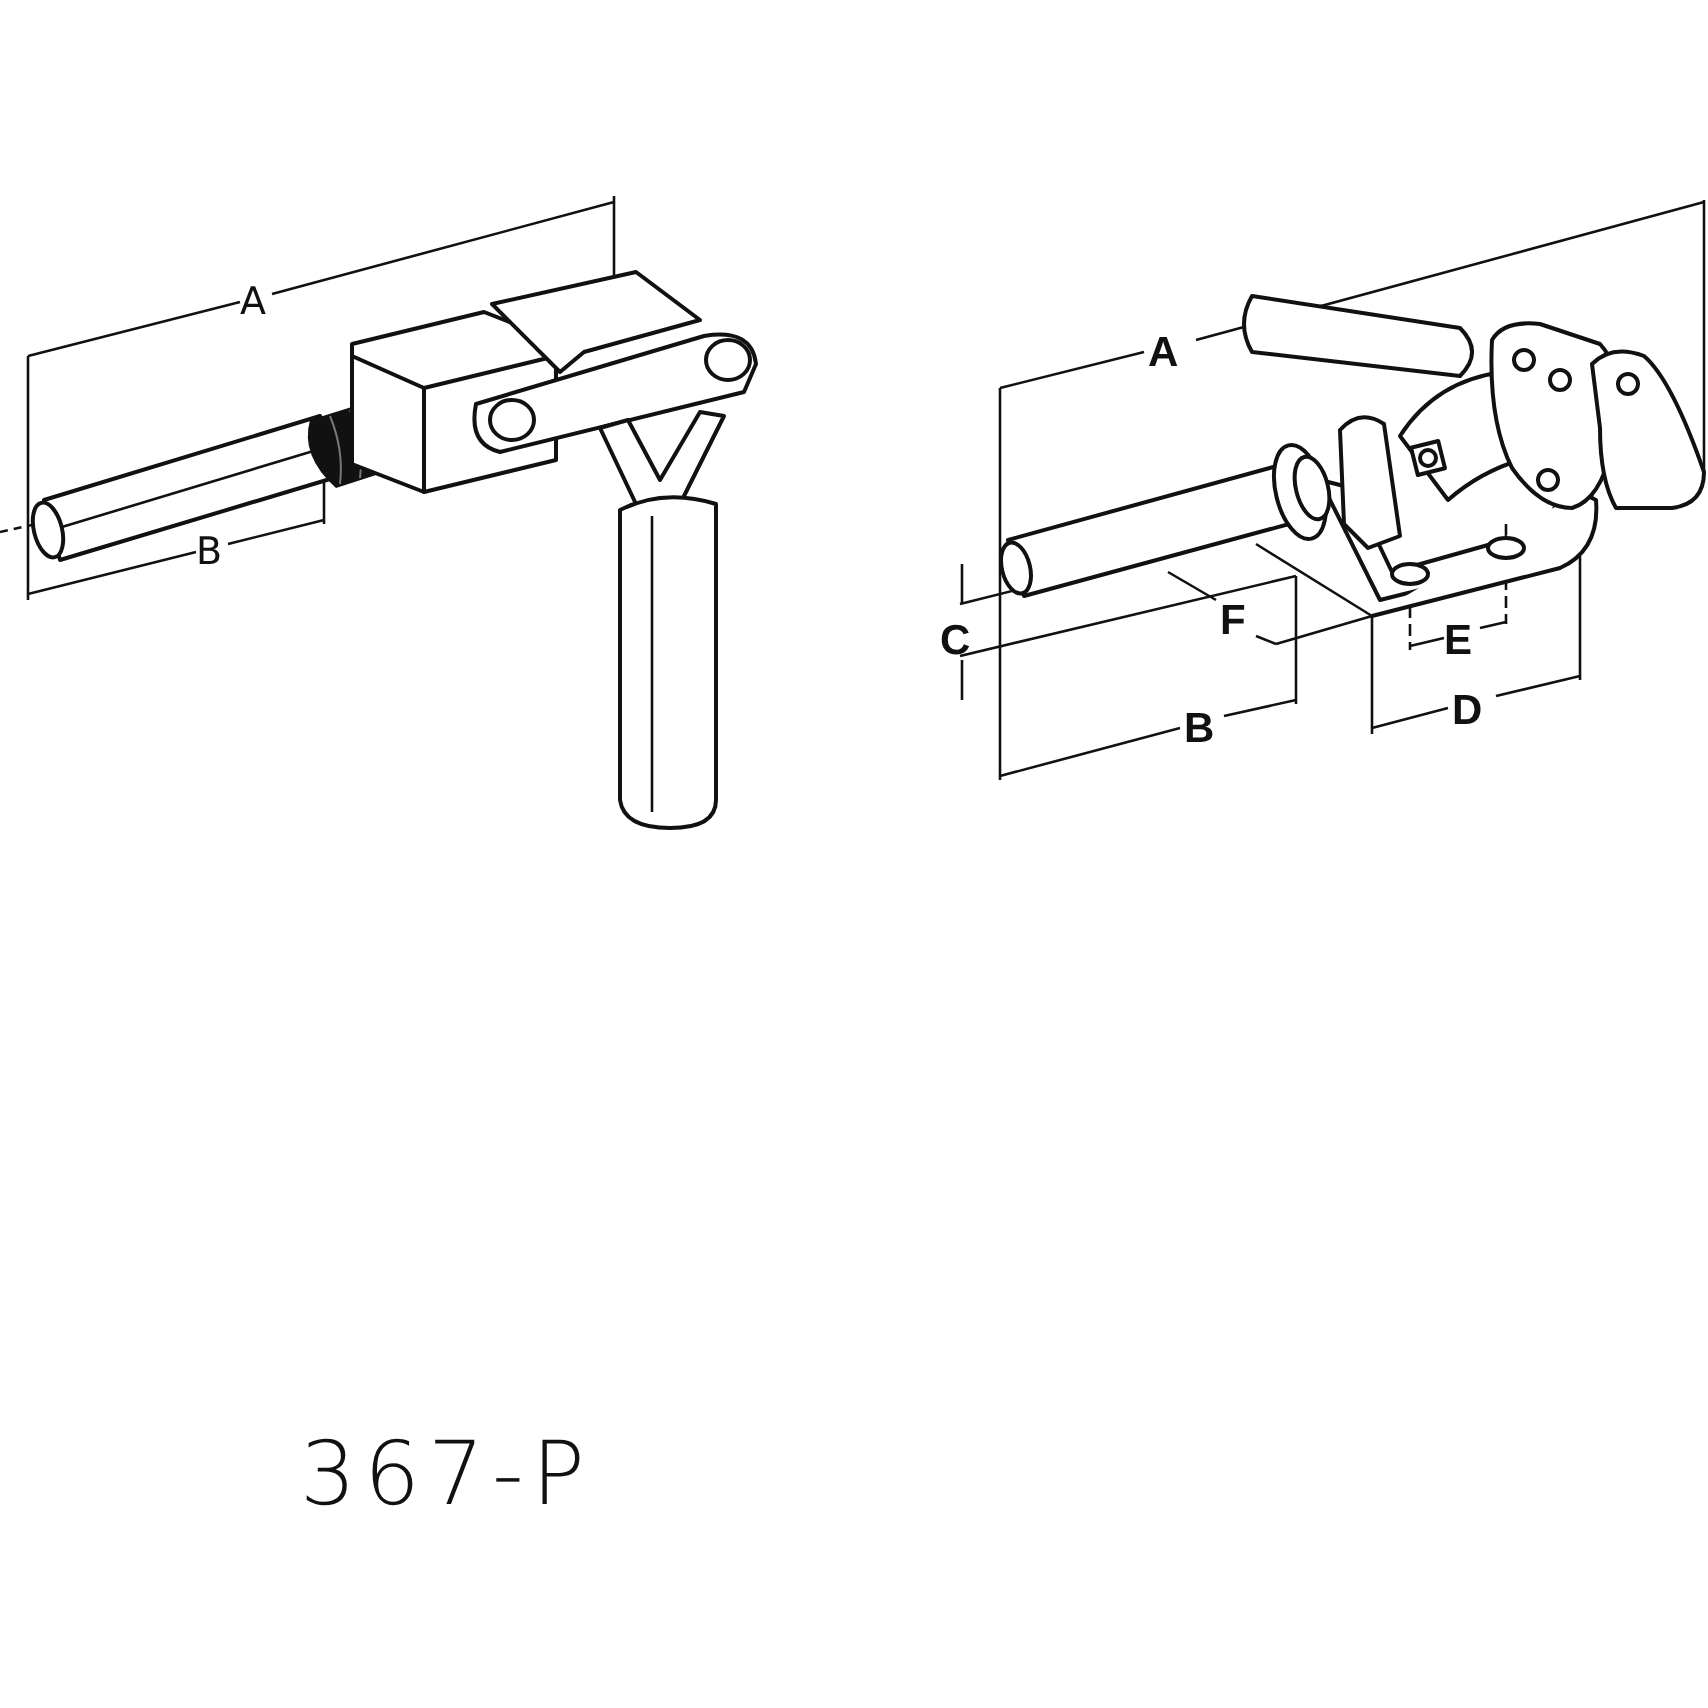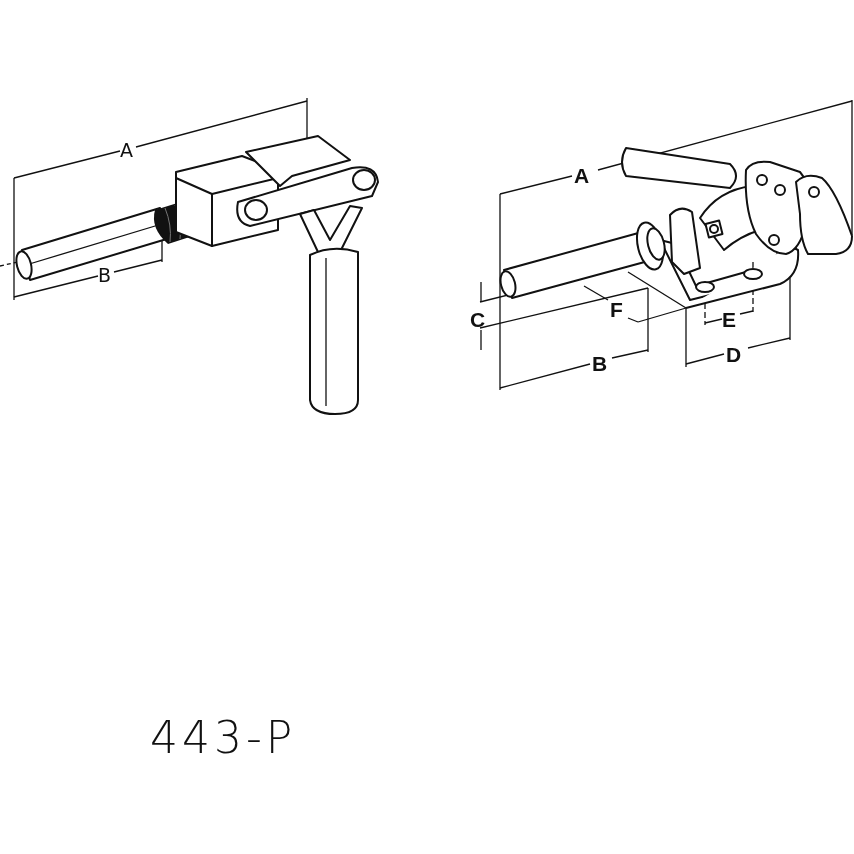--- a/index.html
+++ b/index.html
@@ -120,13 +120,13 @@
     <path class="fillw" d="M746,170 Q752,160 770,162 L800,172 Q816,190 806,224 Q800,250 786,254 Q770,254 756,234 Q744,210 746,170 Z"></path>
     <circle class="fillw" cx="762" cy="180" r="5"></circle>
     <circle class="fillw" cx="780" cy="190" r="5"></circle>
     <circle class="fillw" cx="774" cy="240" r="5"></circle>
 
     <path class="fillw" d="M796,182 Q806,172 822,178 Q836,190 852,236 Q852,252 836,254 L808,254 Q800,240 800,214 Z"></path>
     <circle class="fillw" cx="814" cy="192" r="5"></circle>
   </g>
 </svg>
 
-<div class="model">443-P</div>
+<div class="model">367-P</div>
 
 </body></html>

